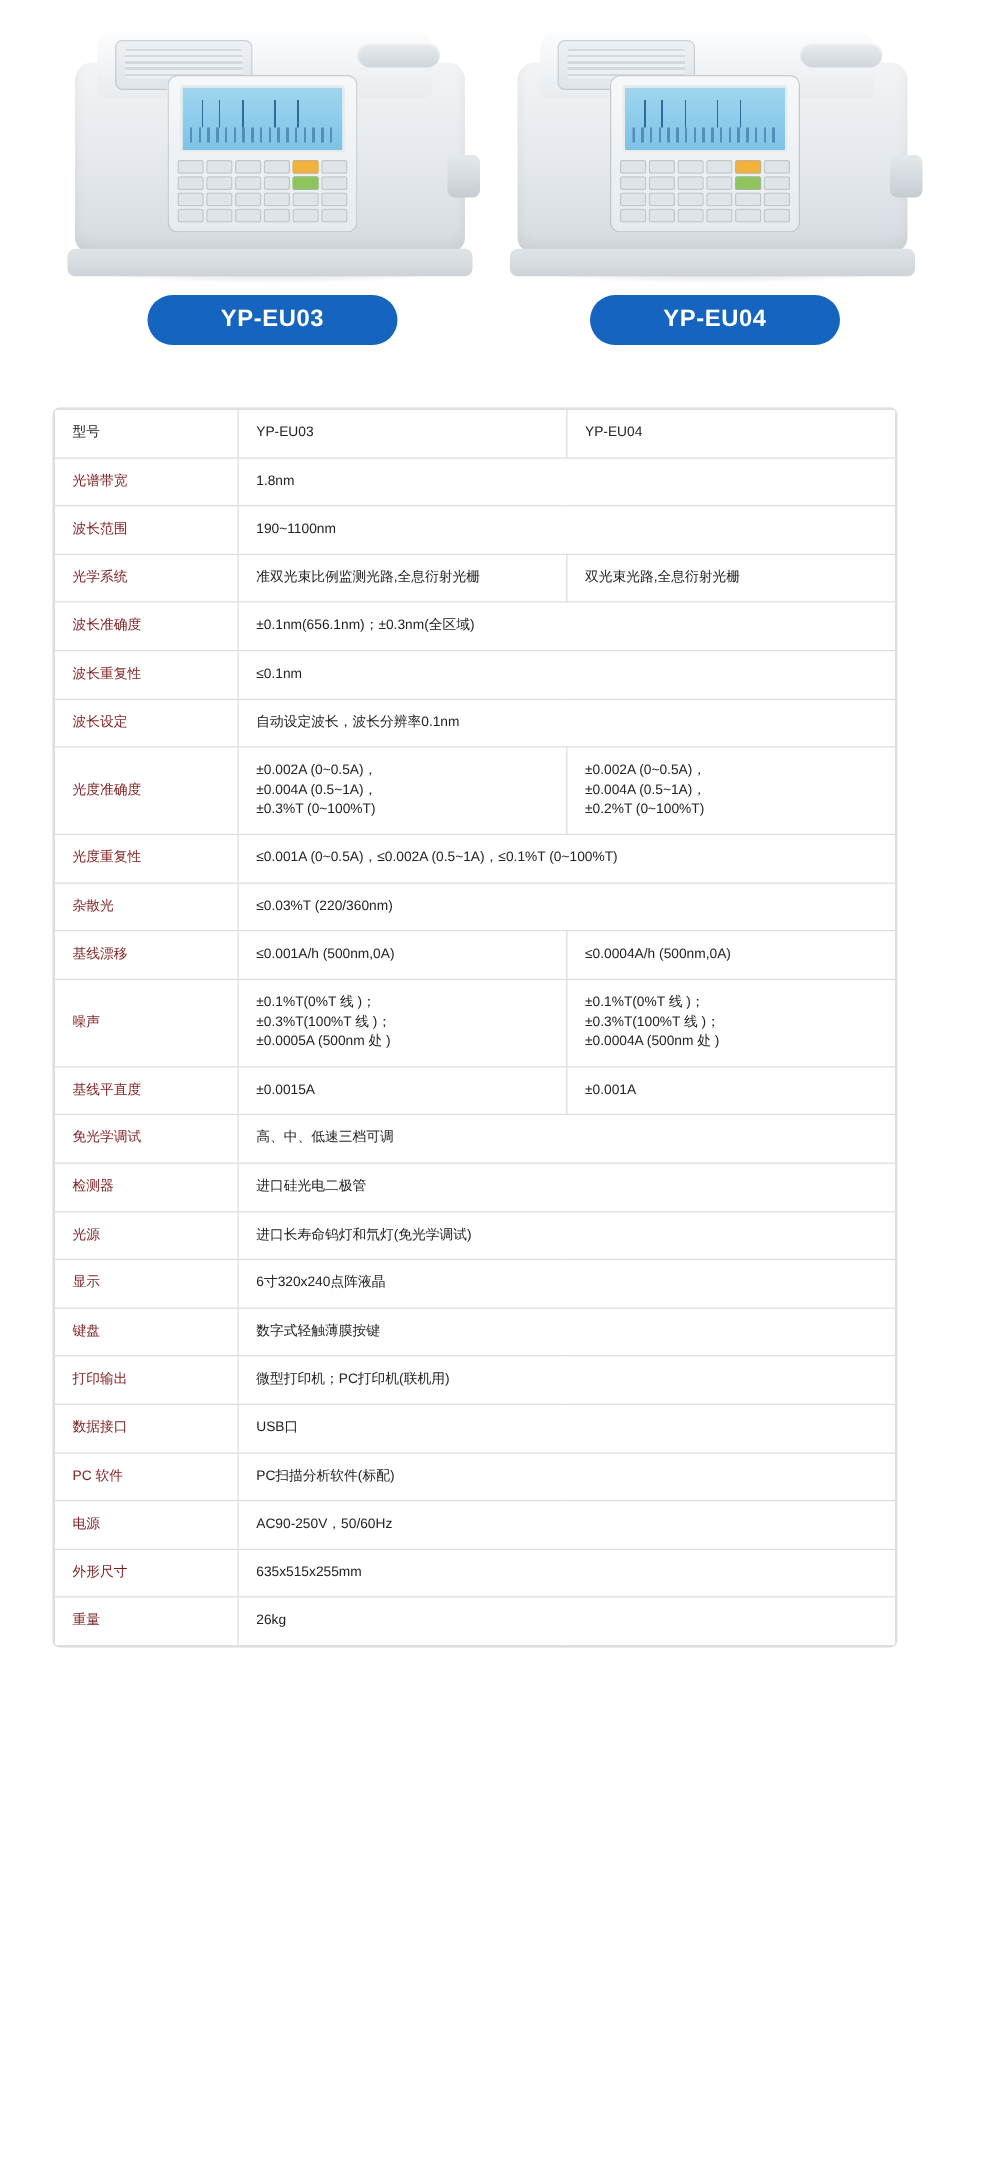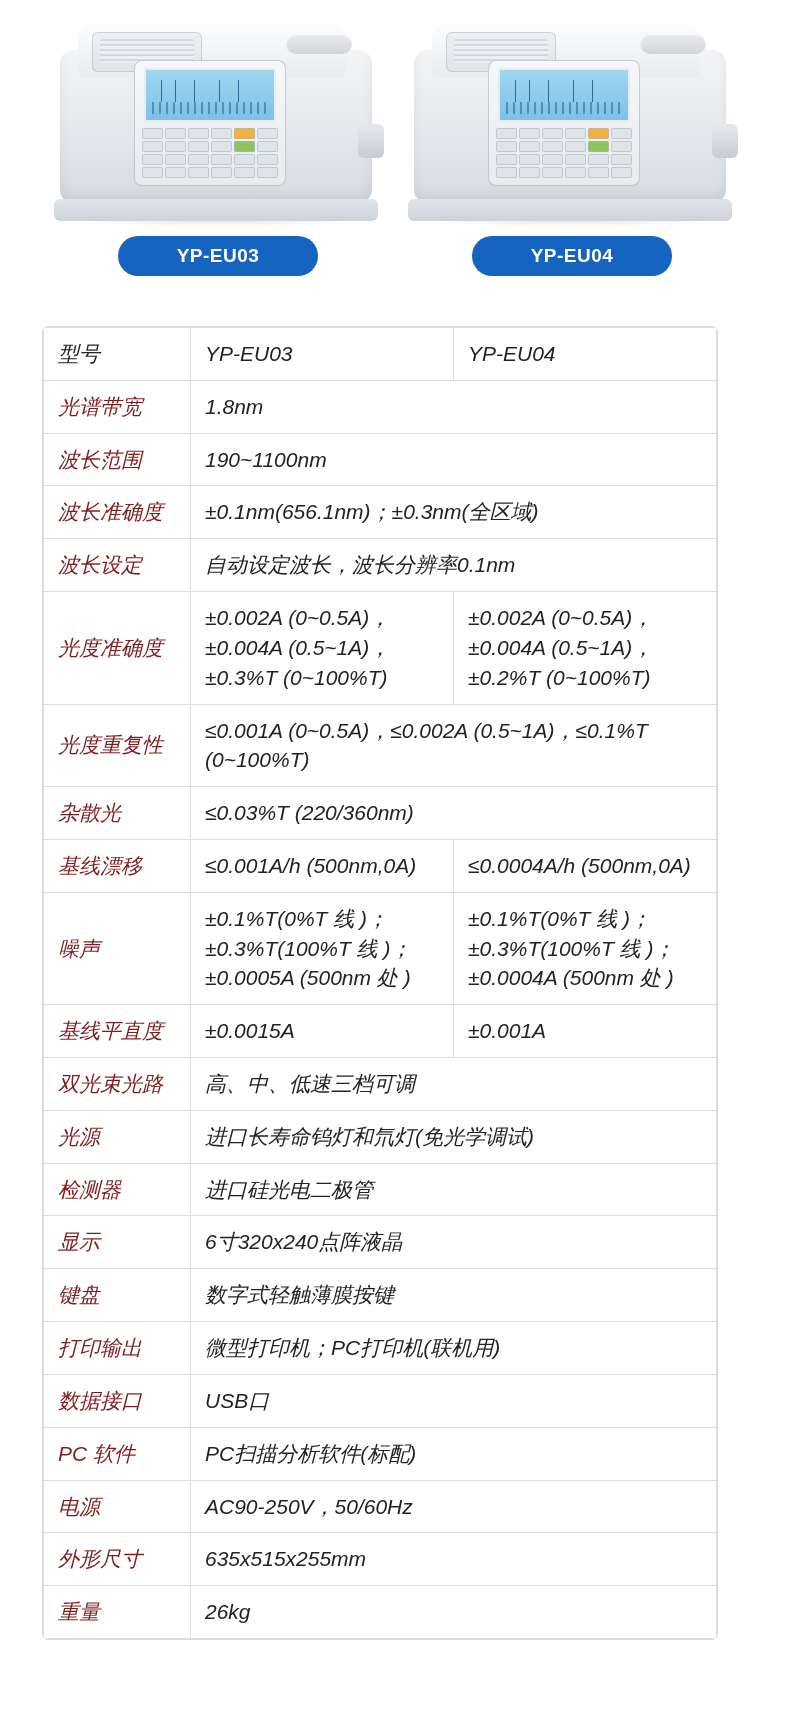--- a/index.html
+++ b/index.html
@@ -181,24 +181,23 @@
   }
   table.spec {
     width: 100%;
     border-collapse: collapse;
     table-layout: fixed;
     background: #fff;
   }
   table.spec td {
     border: 1px solid #dddddd;
     padding: 11px 14px;
-    font-size: 21px;
+    font-size: 11px;
     line-height: 1.42;
     vertical-align: middle;
-    font-style: italic;
   }
   table.spec td.label {
     width: 118px;
     color: #7f1d1d;
     white-space: nowrap;
   }
   table.spec td.val {
     color: #222222;
   }
   table.spec td.center {
@@ -321,22 +320,31 @@
           </tr>
           <tr>
             <td class="label">光谱带宽</td>
             <td class="val center nowrapline" colspan="2">1.8nm</td>
           </tr>
           <tr>
             <td class="label">波长范围</td>
             <td class="val center nowrapline" colspan="2">190~1100nm</td>
           </tr>
           <tr>
+            <td class="label">光学系统</td>
+            <td class="val nowrapline">准双光束比例监测光路,全息衍射光栅</td>
+            <td class="val nowrapline">双光束光路,全息衍射光栅</td>
+          </tr>
+          <tr>
             <td class="label">波长准确度</td>
             <td class="val center nowrapline" colspan="2">±0.1nm(656.1nm)；±0.3nm(全区域)</td>
+          </tr>
+          <tr>
+            <td class="label">波长重复性</td>
+            <td class="val center nowrapline" colspan="2">≤0.1nm</td>
           </tr>
           <tr>
             <td class="label">波长设定</td>
             <td class="val center nowrapline" colspan="2">自动设定波长，波长分辨率0.1nm</td>
           </tr>
           <tr>
             <td class="label">光度准确度</td>
             <td class="val nowrapline">±0.002A (0~0.5A)，
 ±0.004A (0.5~1A)，
 ±0.3%T (0~100%T)</td>
@@ -365,30 +373,30 @@
             <td class="val nowrapline">±0.1%T(0%T 线 )；
 ±0.3%T(100%T 线 )；
 ±0.0004A (500nm 处 )</td>
           </tr>
           <tr>
             <td class="label">基线平直度</td>
             <td class="val nowrapline">±0.0015A</td>
             <td class="val nowrapline">±0.001A</td>
           </tr>
           <tr>
-            <td class="label">双光束光路</td>
+            <td class="label">免光学调试</td>
             <td class="val center nowrapline" colspan="2">高、中、低速三档可调</td>
+          </tr>
+          <tr>
+            <td class="label">检测器</td>
+            <td class="val center nowrapline" colspan="2">进口硅光电二极管</td>
           </tr>
           <tr>
             <td class="label">光源</td>
             <td class="val center nowrapline" colspan="2">进口长寿命钨灯和氘灯(免光学调试)</td>
-          </tr>
-          <tr>
-            <td class="label">检测器</td>
-            <td class="val center nowrapline" colspan="2">进口硅光电二极管</td>
           </tr>
           <tr>
             <td class="label">显示</td>
             <td class="val center nowrapline" colspan="2">6寸320x240点阵液晶</td>
           </tr>
           <tr>
             <td class="label">键盘</td>
             <td class="val center nowrapline" colspan="2">数字式轻触薄膜按键</td>
           </tr>
           <tr>

